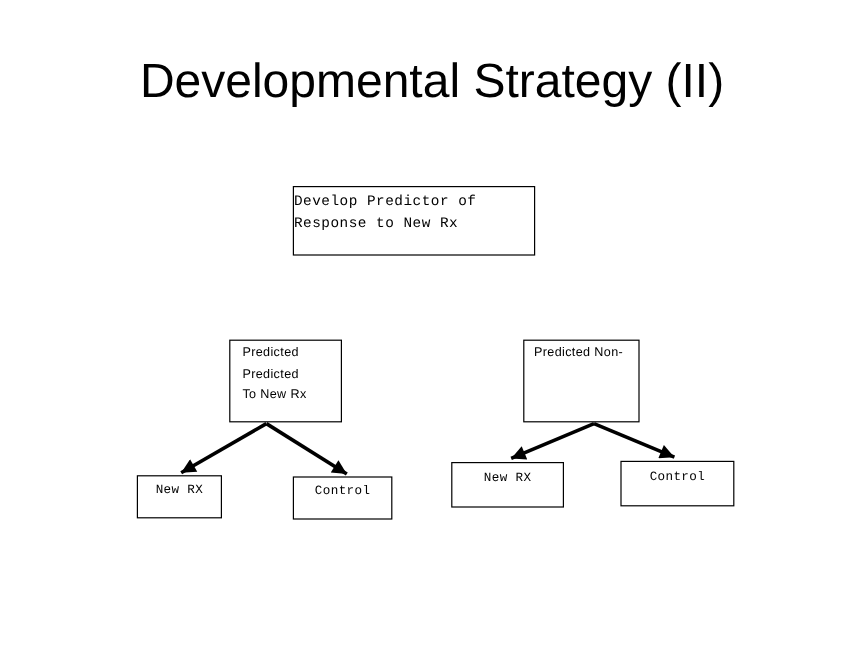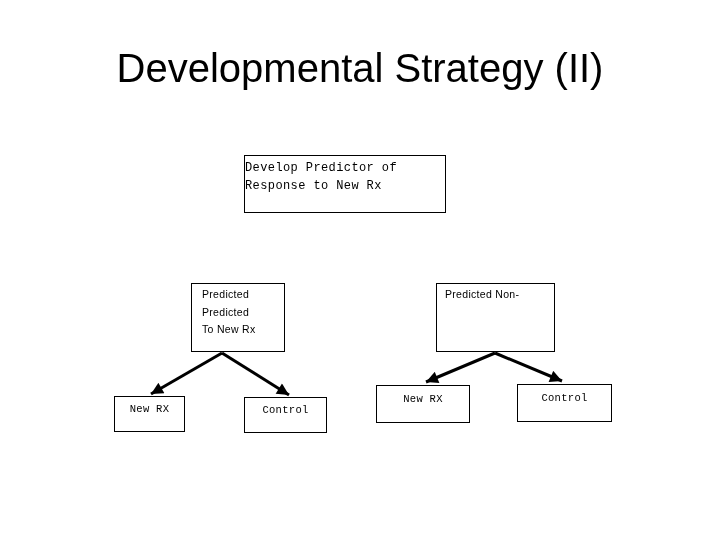--- a/index.html
+++ b/index.html
@@ -56,21 +56,21 @@
   .parent-box {
     border-width: 1.5px;
     height: 69px;
     top: 283px;
     padding-top: 2px;
     font-size: 10.5px;
     letter-spacing: 0.3px;
     text-align: left;
   }
   .parent-left  { left: 176px; width: 94px;  padding-left: 10px; margin-left: 15px; }
-  .parent-right { left: 436px; width: 119px; padding-left: 8px;  }
+  .parent-right { left: 436px; width: 97px; padding-left: 8px;  }
   
   .leaf-box {
     text-align: center;
     font-size: 10.5px;
     letter-spacing: 0.3px;
     font-family: Liberation Mono, monospace;
   }
   .leaf-l1 { left: 114px; top: 396px; width: 71px; height: 36px; padding-top: 4px; }
   .leaf-l2 { left: 244px; top: 397px; width: 83px; height: 36px; padding-top: 4px; }
   .leaf-r1 { left: 376px; top: 385px; width: 94px; height: 38px; padding-top: 5px; }

